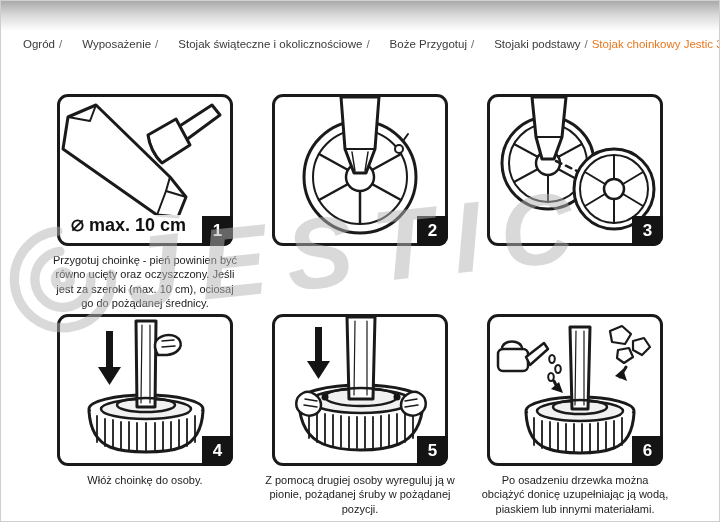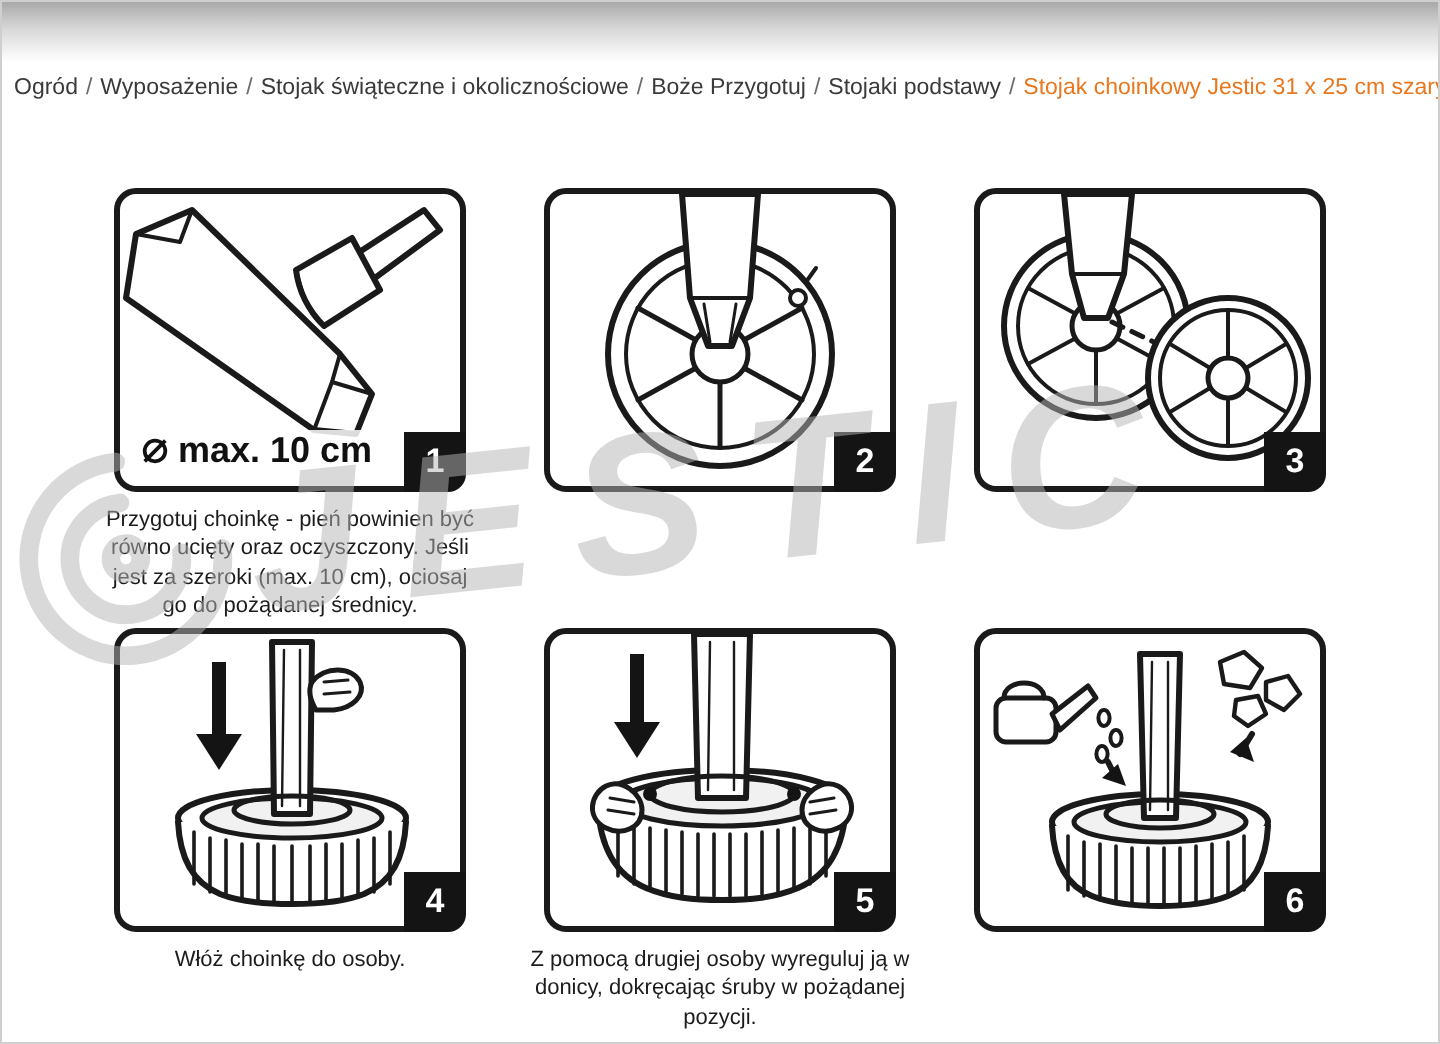--- a/index.html
+++ b/index.html
@@ -9,21 +9,21 @@
     position:relative; width:720px; height:522px; margin:0 auto;
     background:#ffffff; border:1px solid #cfcfcf; overflow:hidden;
   }
   .top-gradient {
     height:30px;
     background:linear-gradient(180deg,#a9a9a9 0%,#d8d8d8 45%,#ffffff 100%);
   }
   .breadcrumb {
     padding:7px 8px 0 6px; font-size:11.5px; color:#3a3a3a; white-space:nowrap;
   }
-  .breadcrumb a { color:#3a3a3a; text-decoration:none; cursor:pointer; }
+  .breadcrumb a { color:#3a3a3a; text-decoration:none; cursor:pointer;margin-left:16px; }
   .breadcrumb .sep { color:#6b6b6b; margin:0 4px; }
   .breadcrumb .current { color:#e8771e; }
   .steps-grid {
     position:relative; z-index:1; margin-top:44px;
     display:grid; grid-template-columns:repeat(3,176px);
     column-gap:39px; row-gap:4px; justify-content:center;
   }
   .step { display:flex; flex-direction:column; align-items:center; }
   .frame {
     position:relative; width:176px; height:152px; background:#ffffff;
@@ -260,21 +260,21 @@
               <line x1="143" y1="88" x2="130" y2="90" stroke-width="1.5"></line>
             </g>
             <g fill="#141414" stroke="none">
               <rect x="40" y="10" width="7" height="34"></rect>
               <path d="M32 44 L55 44 L43.5 62 Z"></path>
             </g>
           </g>
         </svg>
         <div class="badge">5</div>
       </div>
-      <p class="caption">Z pomocą drugiej osoby wyreguluj ją w donicy, dokręcając śruby w pożądanej pozycji.</p>
+      <p class="caption">Z pomocą drugiej osoby wyreguluj ją w pionie, pożądanej śruby w pożądanej pozycji.</p>
     </div>
 
     <div class="step">
       <div class="frame">
         <svg class="illus" viewBox="0 0 170 146">
           <g fill="none" stroke="#1a1a1a" stroke-linecap="round" stroke-linejoin="round">
             <g>
               <ellipse cx="90" cy="94" rx="54" ry="14" fill="#ffffff" stroke-width="3"></ellipse>
               <path d="M36 96 C37 114 43 126 56 131 C66 135 78 136 90 136 C102 136 114 135 124 131 C137 126 143 114 144 96" fill="#ffffff" stroke-width="3"></path>
               <g stroke-width="1.8">
@@ -319,20 +319,21 @@
               <path d="M128 33 L139 31 L143 40 L134 46 L127 41 Z"></path>
             </g>
             <g>
               <line x1="136" y1="50" x2="130" y2="60" stroke-width="3"></line>
               <path d="M125 59 L137 64 L133 52 Z" fill="#141414" stroke="none"></path>
             </g>
           </g>
         </svg>
         <div class="badge">6</div>
       </div>
+      <p class="caption">Po osadzeniu drzewka można obciążyć donicę uzupełniając ją wodą, piaskiem lub innymi materiałami.</p>
     </div>
 
   </div>
 
   <div class="watermark">
     <svg width="112" height="112" viewBox="0 0 120 120">
       <g fill="none" stroke="#b5b5b5" stroke-width="10" stroke-linecap="round">
         <path d="M60 8 A52 52 0 1 0 112 60"></path>
         <path d="M60 30 A30 30 0 1 0 90 60"></path>
         <circle cx="60" cy="60" r="8"></circle>

